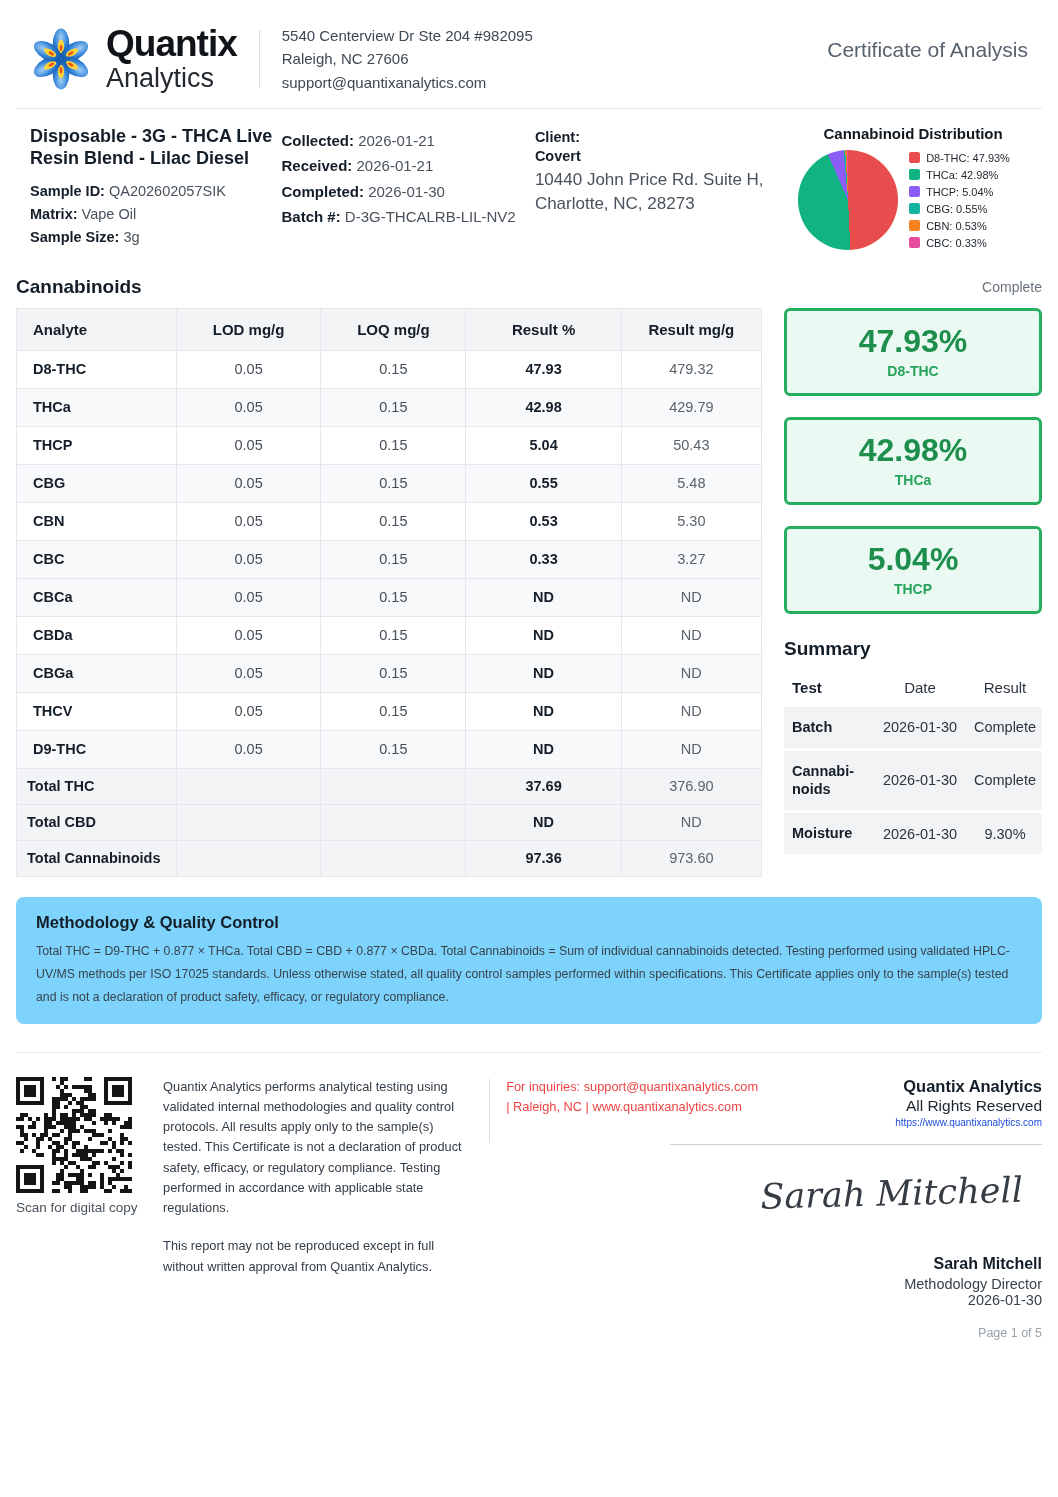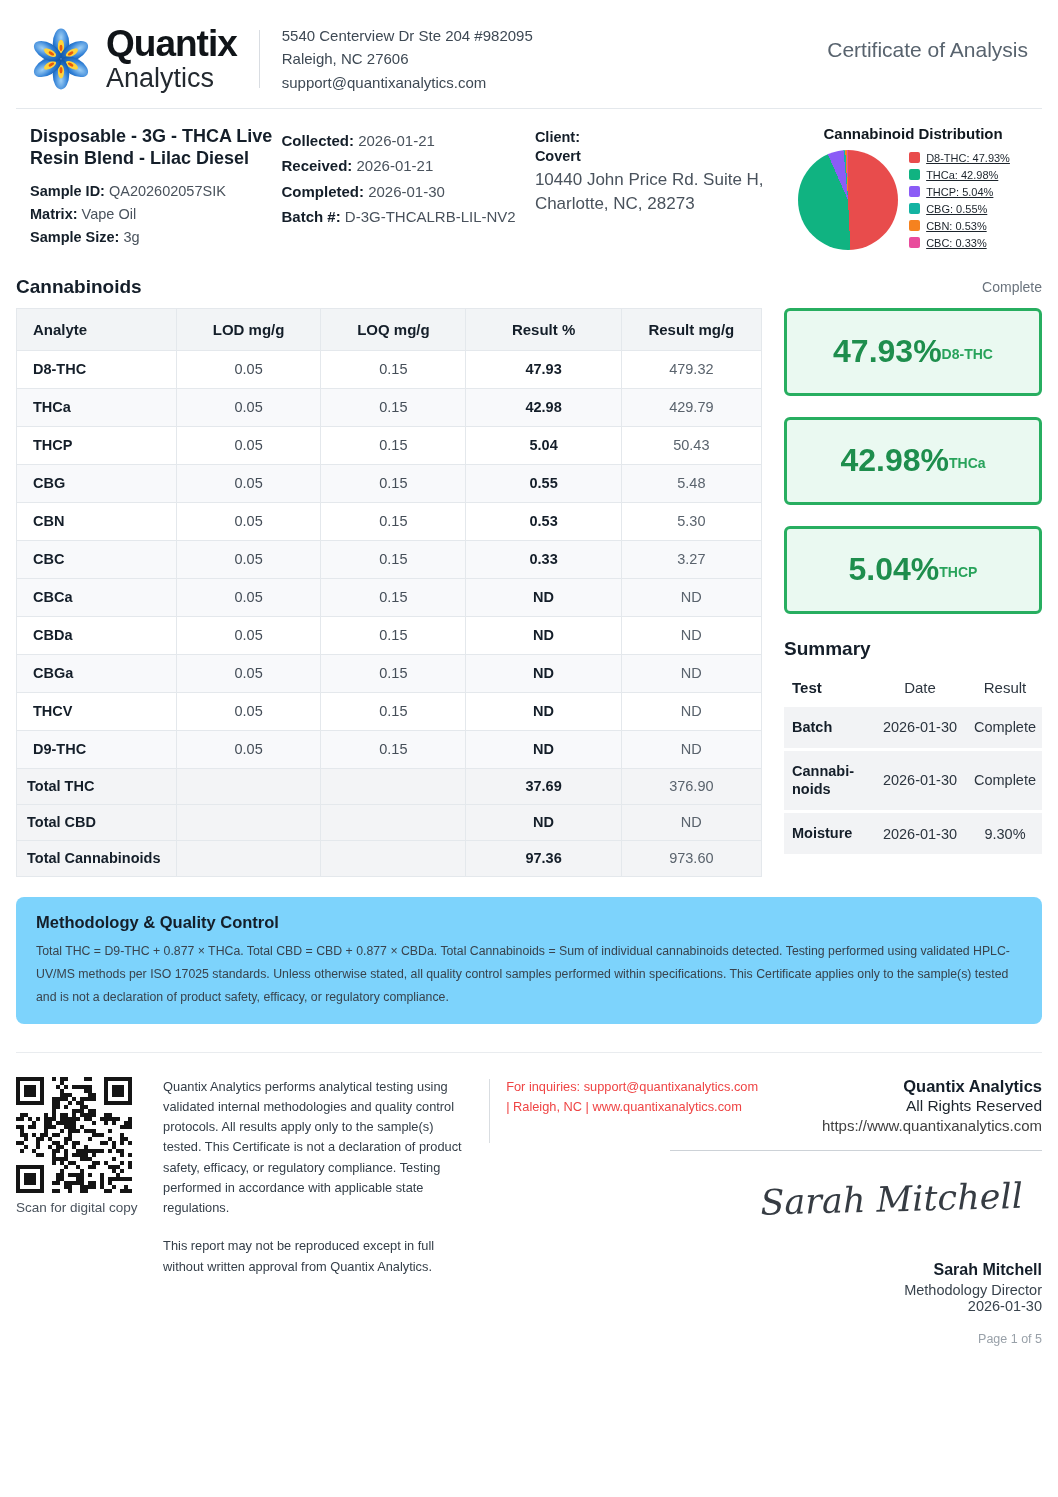--- a/index.html
+++ b/index.html
@@ -25,21 +25,21 @@
   .c2 { width:258px; padding-top:3px; }
   .c2 .field { font-size:15px; line-height:1.7; }
   .c3 { width:268px; padding-top:3px; }
   .client-label, .client-name { font-size:14.5px; font-weight:700; line-height:1.35; color:#141e29; }
   .client-addr { font-size:17px; color:#49525c; line-height:1.4; max-width:238px; margin-top:1px; }
   .c4 { width:234px; }
   .chart-title { font-size:15px; font-weight:700; text-align:center; margin:0 0 8px; color:#10181f; }
   .chart-flex { display:flex; align-items:flex-start; }
   .pie { width:100px; height:100px; border-radius:50%; flex:none; }
   .legend { list-style:none; margin:2px 0 0; padding:0 0 0 11px; }
-  .legend li { display:flex; align-items:center; font-size:11px; color:#1c242c; margin-bottom:5px; white-space:nowrap;text-decoration:underline; }
+  .legend li { display:flex; align-items:center; font-size:11px; color:#1c242c; margin-bottom:5px; white-space:nowrap; }
   .legend .sw { width:11px; height:11px; border-radius:2px; margin-right:6px; flex:none; }
 
   
   .section-head { display:flex; justify-content:space-between; align-items:center; padding:16px 0 10px; }
   h2.sec { font-size:19px; font-weight:700; margin:0; color:#141e29; }
   .status { font-size:14px; color:#6a737d; }
   .main { display:flex; gap:22px; align-items:flex-start; }
   .tablewrap { width:746px; }
   table.cann { width:100%; border-collapse:collapse; }
   .cann th, .cann td { border:1px solid #e4e8ec; }
@@ -51,21 +51,21 @@
   .cann td.c3 { font-weight:700; color:#141e29; }
   .cann td.c4 { color:#5a636d; }
   .cann tr.alt { background:#f8f9fb; }
   .cann tr.total { background:#f3f4f6; }
   .cann tr.total td { padding:9.5px 10px; }
   .cann tr.first td { border-top:1px solid #d6dbe0; }
 
   
   .sidebar { width:258px; }
   .hbox { border:3px solid #27ae60; background:#eaf9f1; border-radius:6px; height:88px;
-          display:flex; flex-direction:row; align-items:center; justify-content:center; margin-bottom:21px; }
+          display:flex; flex-direction:column; align-items:center; justify-content:center; margin-bottom:21px; }
   .hbox .val { font-size:32px; font-weight:700; color:#1e8e4d; line-height:1.05; }
   .hbox .lab { font-size:14px; font-weight:700; color:#28a35b; margin-top:4px; }
   h2.sum-title { font-size:19px; font-weight:700; margin:24px 0 8px; color:#141e29; }
   table.sum { width:100%; border-collapse:separate; border-spacing:0 3px; }
   .sum th { font-size:15px; padding:8px 4px; color:#2c353f; background:#fff; }
   .sum th.s0 { text-align:left; font-weight:700; color:#141e29; padding-left:8px; }
   .sum th.s1, .sum th.s2 { text-align:center; font-weight:400; }
   .sum td { background:#f2f3f5; font-size:14.5px; padding:11px 4px; color:#2c353f; }
   .sum td.s0 { font-weight:700; color:#141e29; padding-left:8px; width:88px; line-height:1.3; }
   .sum td.s1 { text-align:center; width:96px; }
@@ -81,21 +81,21 @@
   .fqr { width:142px; }
   .fqr svg { width:116px; height:116px; display:block; }
   .qr-caption { font-size:13.5px; color:#49525c; margin-top:7px; }
   .fpara { width:312px; margin-left:6px; }
   .fpara p { font-size:12.8px; line-height:1.58; color:#333d47; margin:0 0 18px; }
   .fvdiv { width:1px; background:#d9dde1; height:64px; margin:2px 16px 0; flex:none; }
   .finq { width:255px; font-size:12.8px; line-height:1.6; color:#ef4444; }
   .fright { flex:1; text-align:right; }
   .fbrand { font-size:16.5px; font-weight:700; color:#141e29; }
   .frights { font-size:15.5px; margin-top:1px; color:#1c242c; }
-  .furl { font-size:15px; color:#404040; margin-top:2px; }
+  .furl { font-size:10px; color:#1d4ed8; margin-top:2px; }
   .sigline { border-top:1px solid #cdd2d7; margin:16px 0 0 -90px; }
   .sig { font-family:"DejaVu Serif","Liberation Serif",serif; font-style:italic; font-size:35px; color:#363c43;
          padding:28px 20px 0 0; text-align:center; transform:rotate(-1.5deg); white-space:nowrap; }
   .namecard { margin-top:42px; }
   .fname { font-size:16px; font-weight:700; color:#141e29; }
   .frole { font-size:14.5px; color:#39434d; margin-top:3px; }
   .fdate { font-size:14.5px; color:#39434d; }
   .fpage { font-size:12.5px; color:#99a1a9; margin-top:18px; }
 </style>
 </head>

